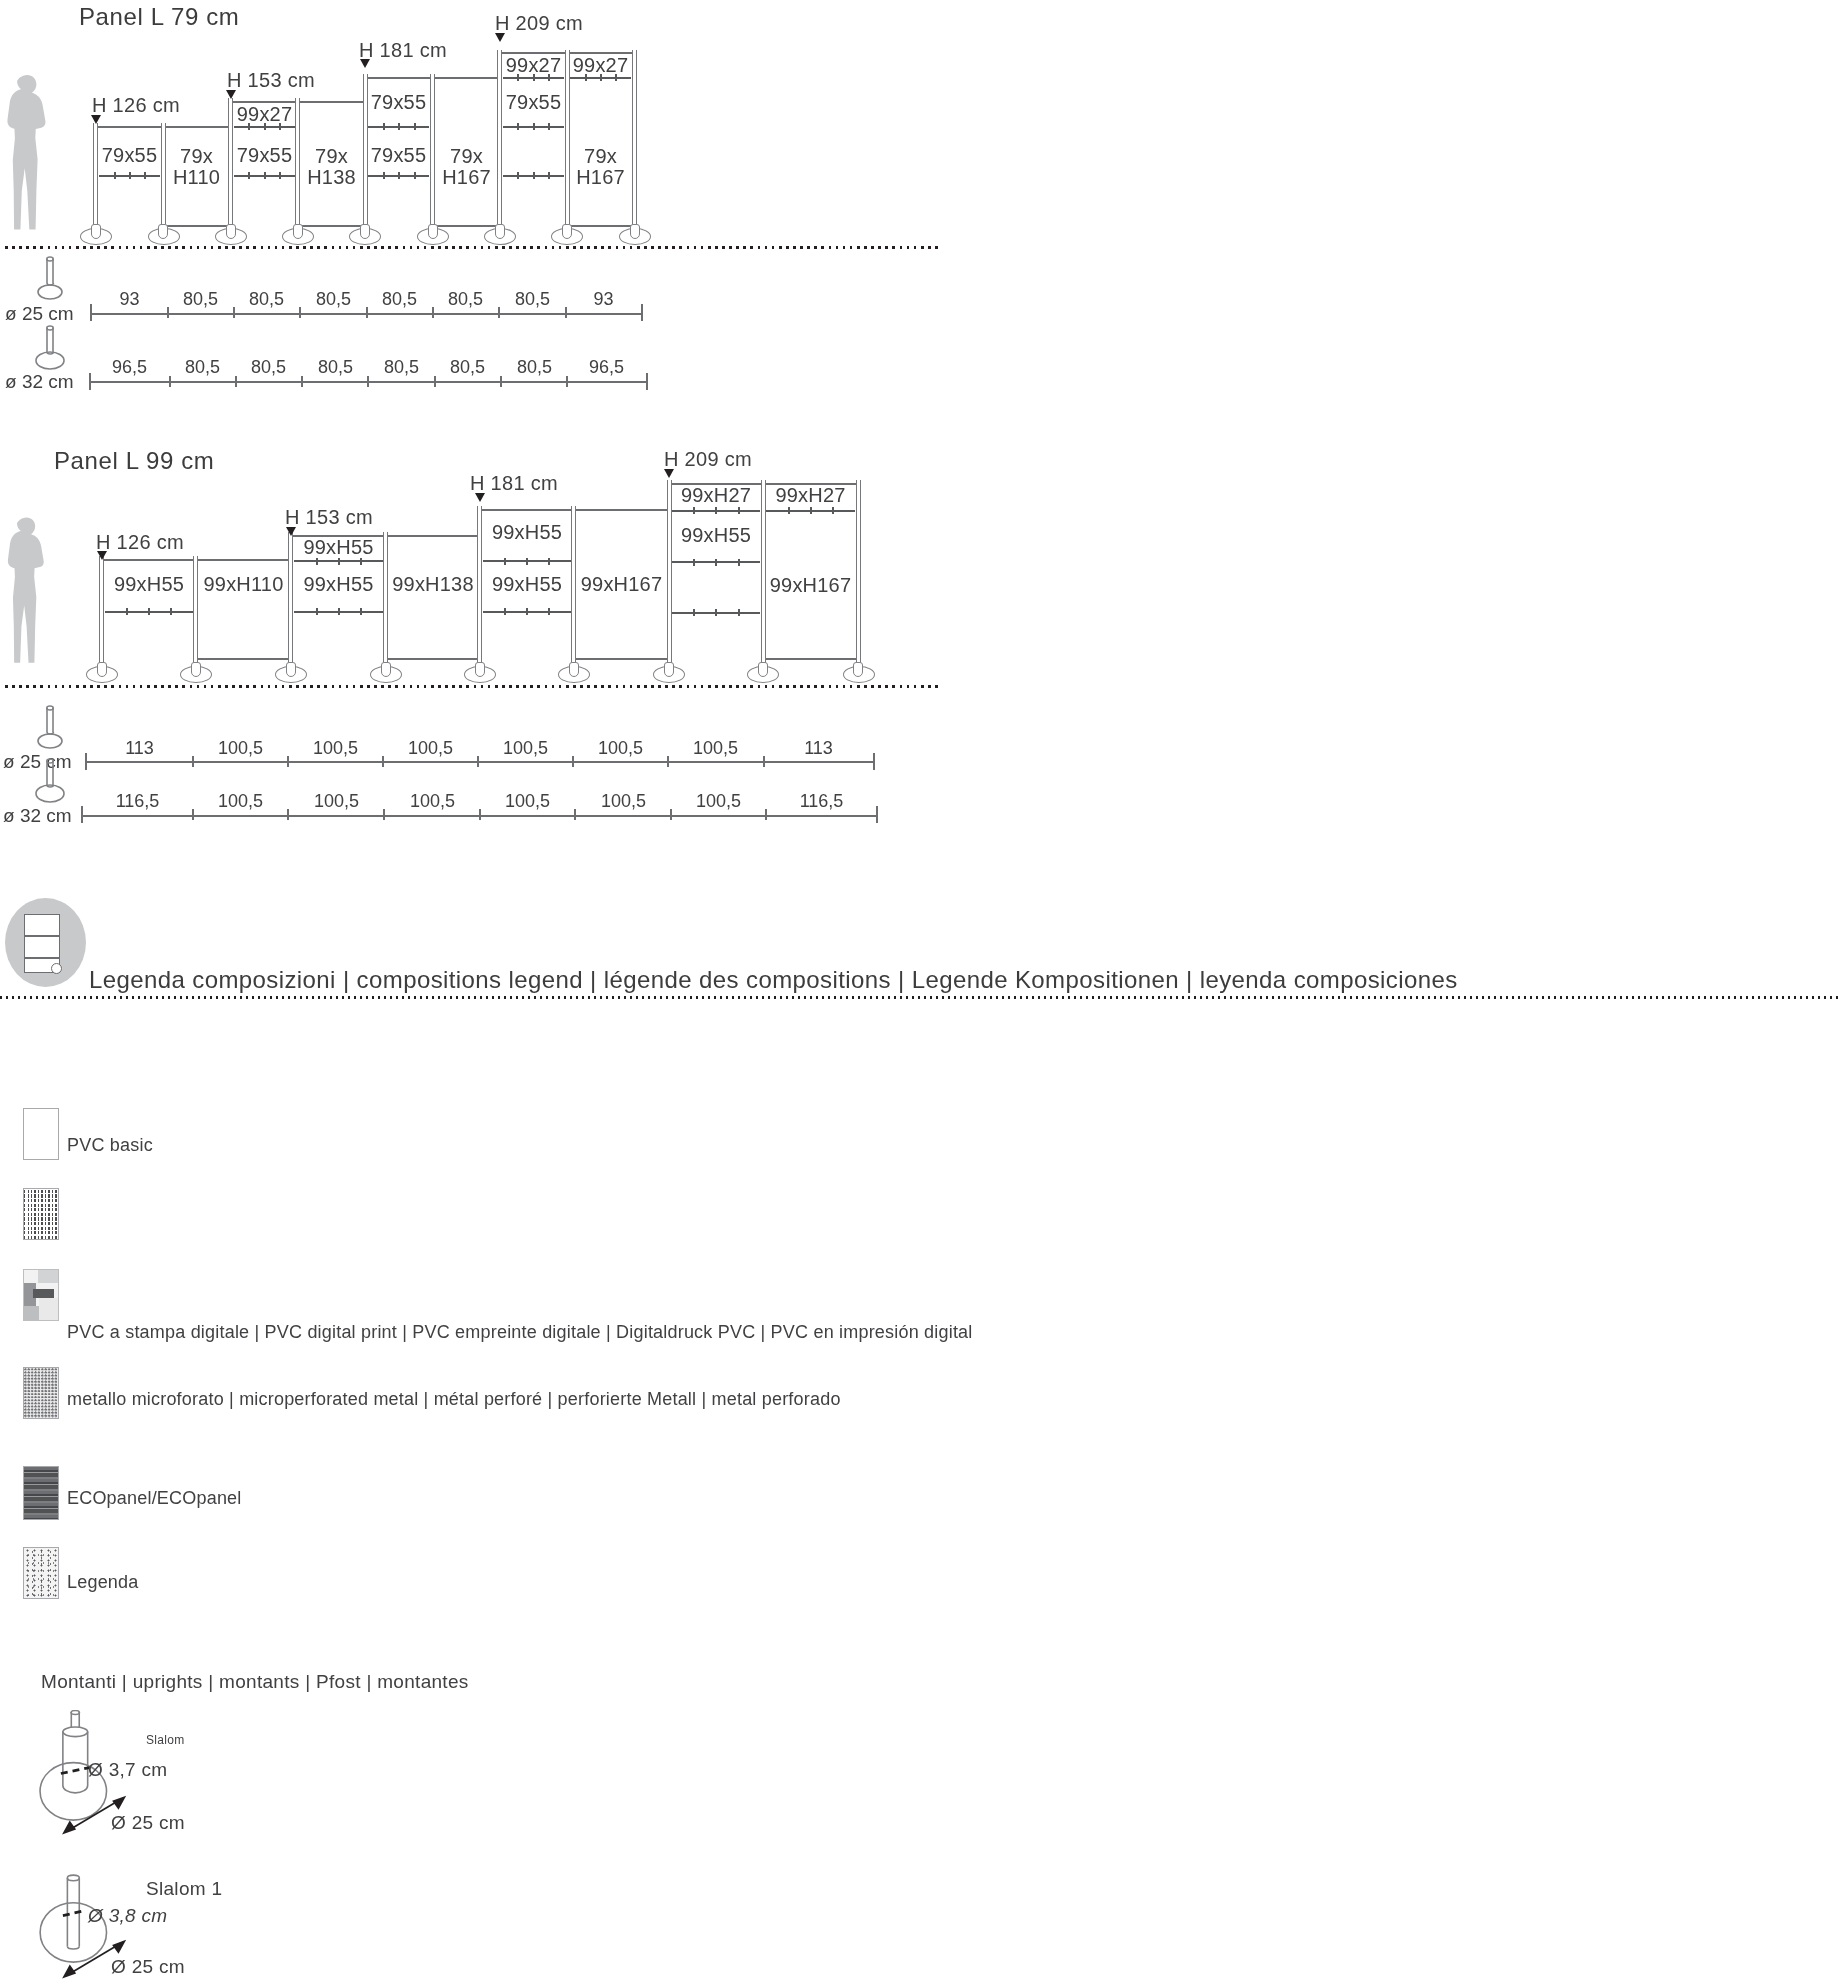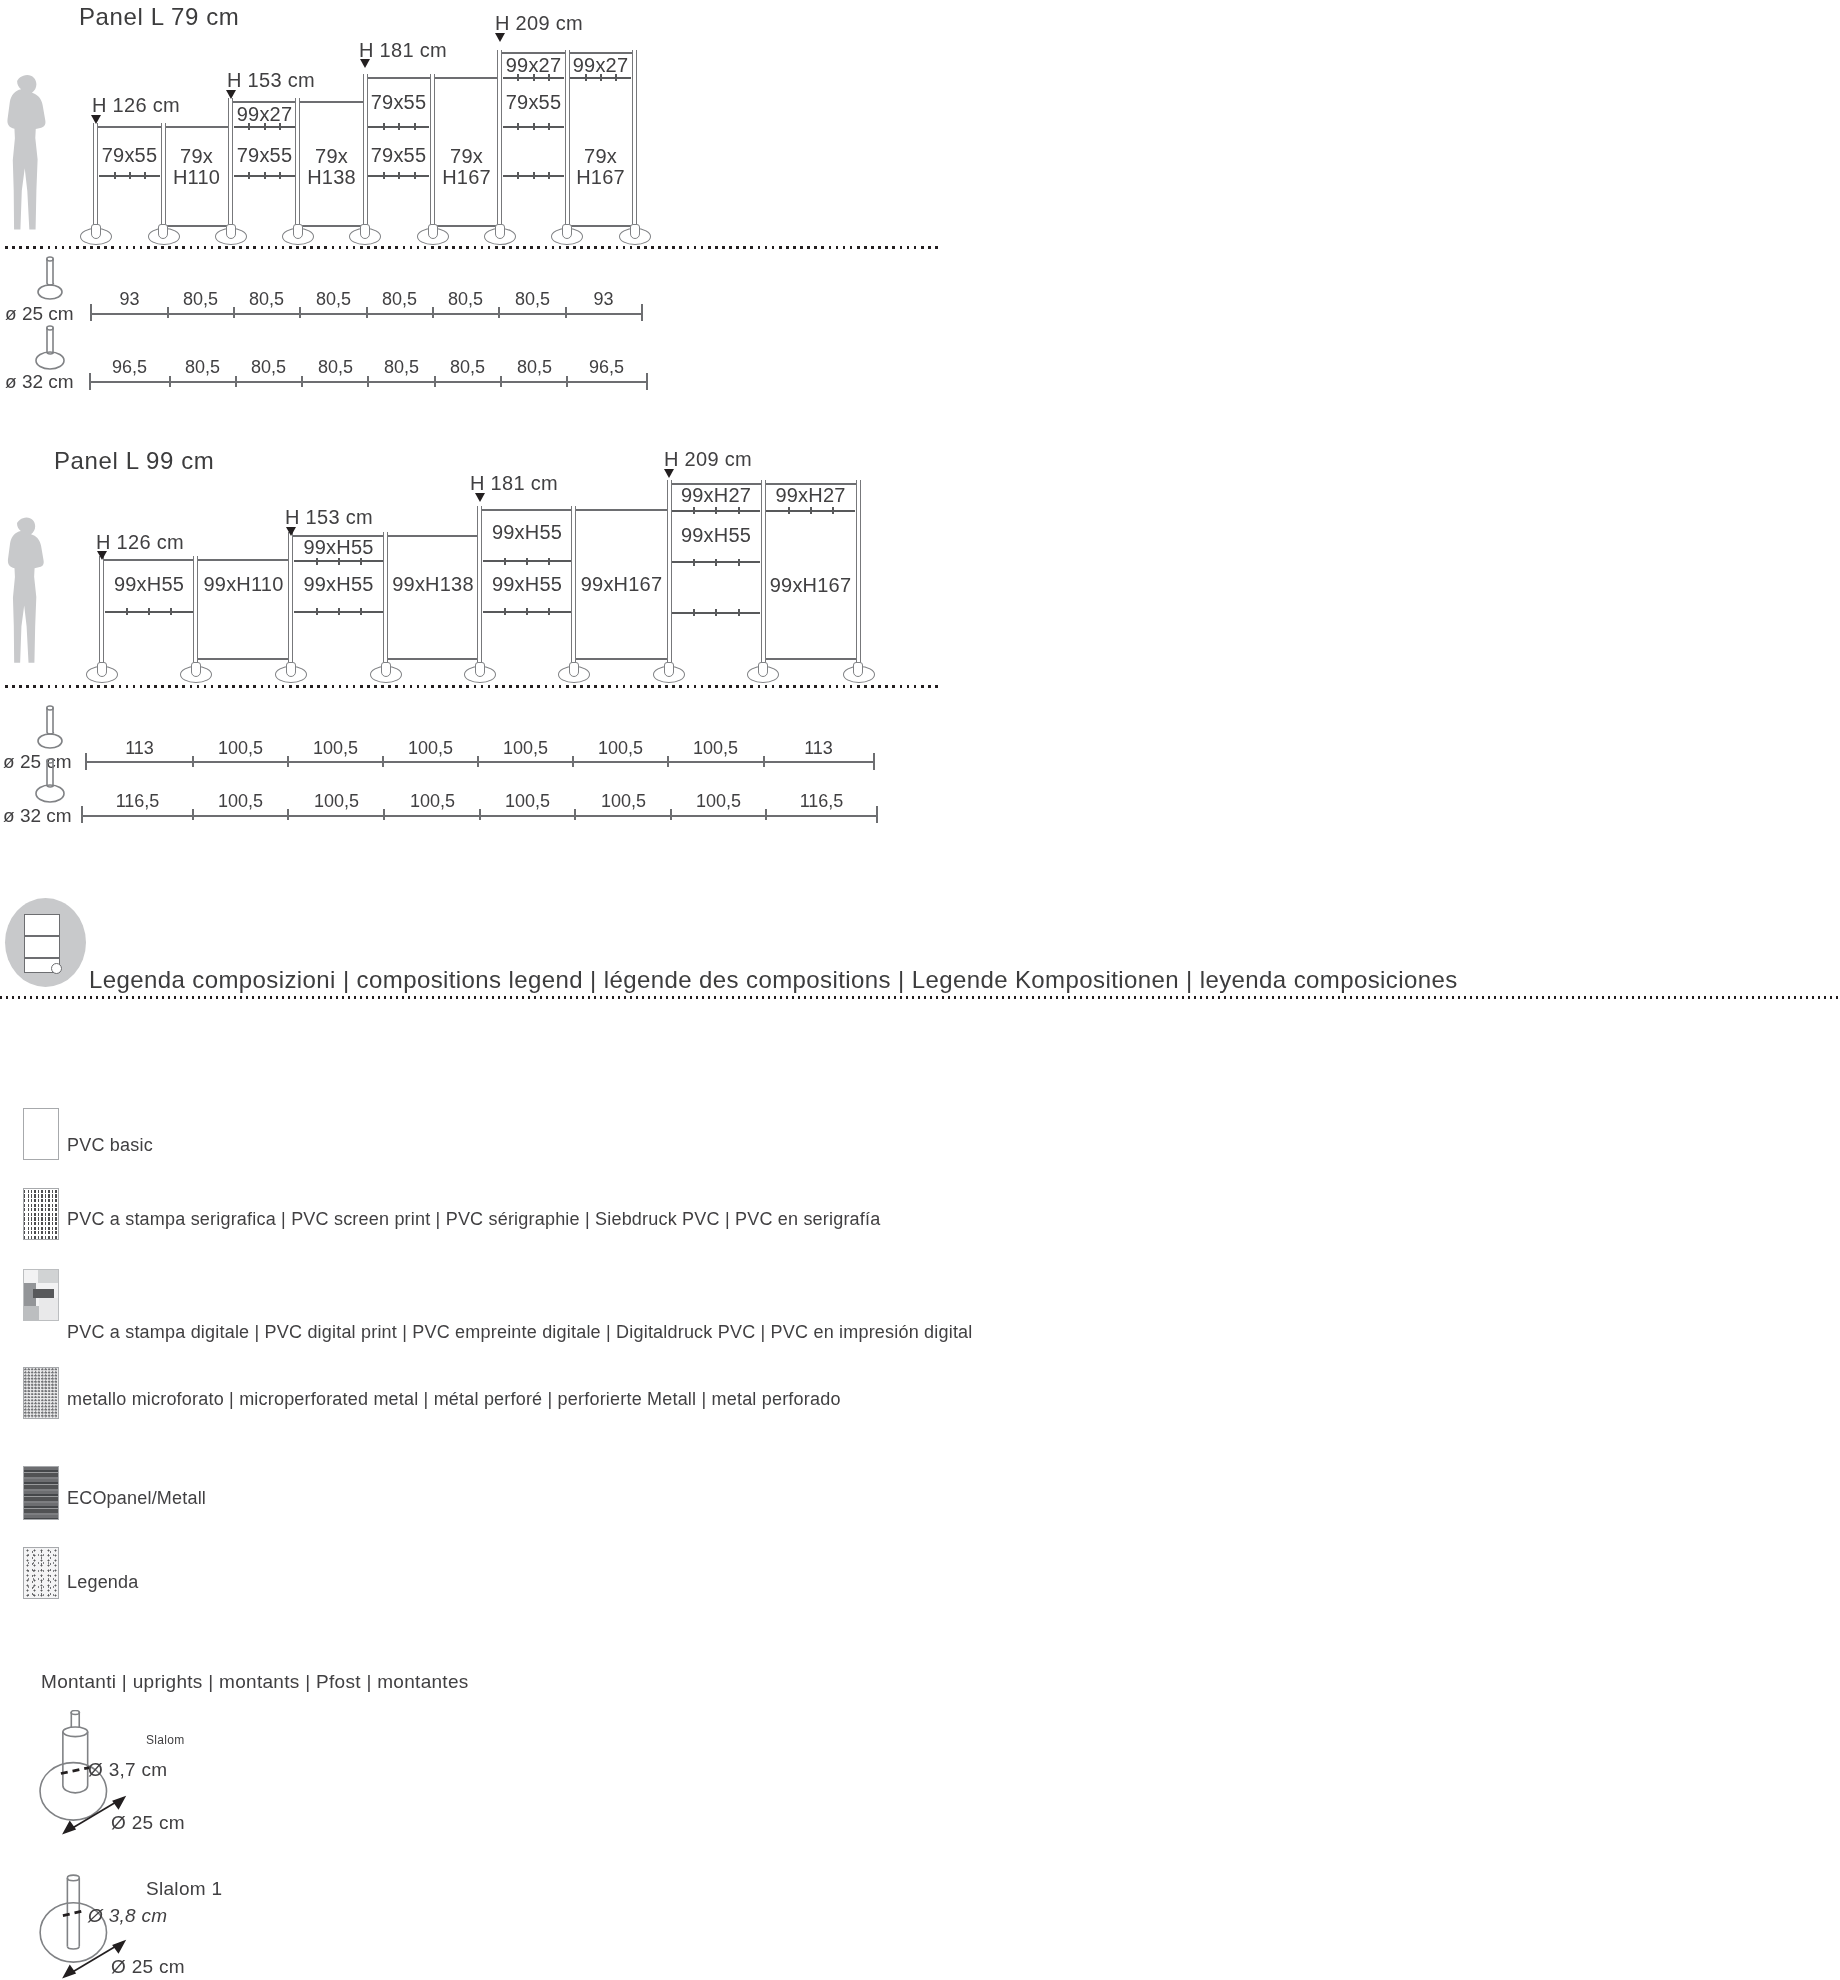--- a/index.html
+++ b/index.html
@@ -84,30 +84,29 @@
     </div>
     <div class="mini-foot"></div>
   </div>
   <div class="txt" style="left:89px;top:966px;font-size:24px;color:#3c3c3d;letter-spacing:0.4px;">Legenda composizioni | compositions legend | légende des compositions | Legende Kompositionen | leyenda composiciones</div>
   <div class="sep" style="left:0;top:996px;width:1840px;"></div>
 
   <div class="sw" style="top:1108px;"></div>
   <div class="leglab" style="top:1135px;">PVC basic</div>
 
   <div class="sw sw-serigrafia" style="top:1188px;"></div>
-  <div class="leglab" style="top:1209px;">PVC a stampa serigrafica | PVC screen print | PVC sérigraphie | Siebdruck PVC | PVC en serigrafía</div>
 
   <div class="sw sw-digitale" style="top:1269px;"></div>
   <div class="leglab" style="top:1290px;margin-top:32px;">PVC a stampa digitale | PVC digital print | PVC empreinte digitale | Digitaldruck PVC | PVC en impresión digital</div>
 
   <div class="sw sw-metallo" style="top:1367px;"></div>
   <div class="leglab" style="top:1389px;">metallo microforato | microperforated metal | métal perforé | perforierte Metall | metal perforado</div>
 
   <div class="sw sw-ecopanel" style="top:1466px;height:54px;"></div>
-  <div class="leglab" style="top:1488px;">ECOpanel/Metall</div>
+  <div class="leglab" style="top:1488px;">ECOpanel/ECOpanel</div>
 
   <div class="sw sw-ecotex" style="top:1547px;"></div>
   <div class="leglab" style="top:1572px;">Legenda</div>
 
   <div class="txt" style="left:41px;top:1671px;font-size:19px;letter-spacing:0.3px;">Montanti  | uprights | montants | Pfost | montantes</div>
 
   <svg class="abs" style="left:35px;top:1710px;" width="149" height="127" viewBox="0 0 150 128">
     <g fill="none" stroke="#808285" stroke-width="1.6">
       <ellipse cx="38.5" cy="82" rx="33.5" ry="29"></ellipse>
       <ellipse cx="40.5" cy="22" rx="12.5" ry="4.8"></ellipse>

